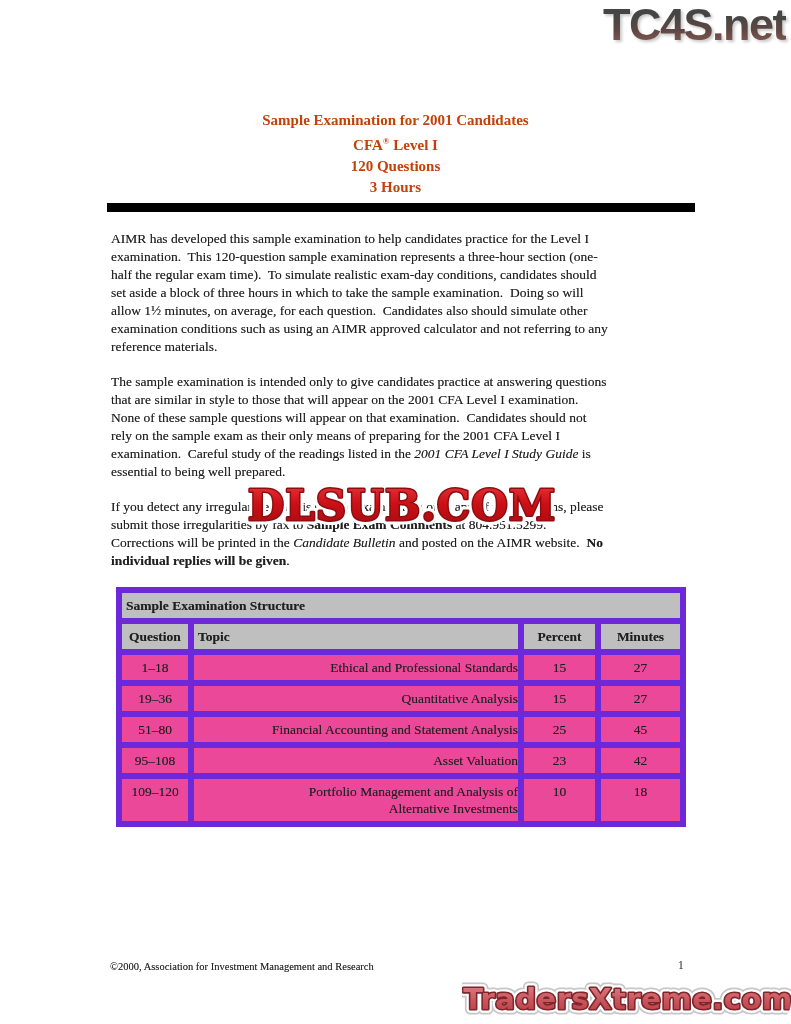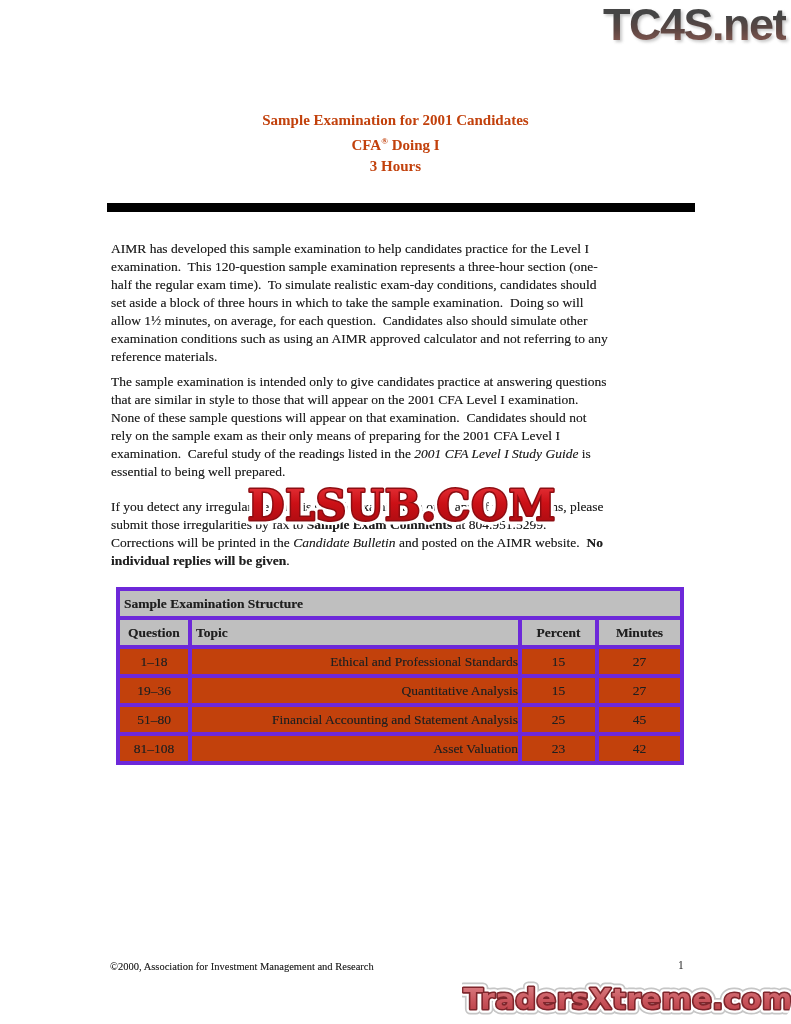--- a/index.html
+++ b/index.html
@@ -28,21 +28,21 @@
 
   
   .rule { position:absolute; top:203px; left:107px; width:588px; height:9px; background:#000; }
 
   
   .body-para {
     position:absolute; left:111px; width:640px; margin:0;
     font-size:13.5px; line-height:18px; color:#1f1f1f;
     text-shadow:0 0 0.4px rgba(40,40,40,0.55);
   }
-  .para1 { top:240px; }
+  .para1 { top:230px; }
   .para2 { top:373px; }
   .para3 { top:498px; }
   .run-italic { font-style:italic;text-align:right; }
   .run-bold { font-weight:bold; }
 
   
   .wm-mid { position:absolute; left:246px; top:477px; }
   .wm-mid text {
     font-family:"DejaVu Serif", serif; font-weight:bold; font-size:42px;
     letter-spacing:1px; text-anchor:middle; stroke-linejoin:round;
@@ -51,28 +51,28 @@
   .dlsub-edge  { stroke:#8e0d12; stroke-width:3; fill:#8e0d12; paint-order:stroke; }
   .dlsub-front { fill:url(#gRed); }
 
   
   .exam-table {
     position:absolute; left:116px; top:587px; width:564px;
     border-collapse:collapse; table-layout:fixed;
     font-size:13.5px; color:#1f1f1f;
     text-shadow:0 0 0.4px rgba(40,40,40,0.5);
   }
-  .exam-table th, .exam-table td { border:4px solid #6d28d9; line-height:17px; }
+  .exam-table th, .exam-table td { border:6px solid #6d28d9; line-height:17px; }
   .tbl-title {
     background:#bfbfbf; text-align:left; padding:3px 8px; font-weight:bold; font-size:13.5px;
   }
   .exam-table thead th { background:#bfbfbf; font-weight:bold; padding:4px 4px; }
   .th-question, .th-percent, .th-minutes { text-align:center; }
   .th-topic { text-align:left; padding-left:10px; }
-  .exam-table td { padding:4px 0 4px; vertical-align:top; background:#c2410c; }
+  .exam-table td { padding:4px 0 4px; vertical-align:top; background:#ec4899; }
   .cell-question { text-align:center; }
   .cell-topic { text-align:right; padding-left:10px; white-space:pre-line; }
   .cell-num { text-align:center; }
   .cell-total { text-align:left; padding-left:28px; }
 
   
   .footer-copyright {
     position:absolute; left:110px; top:961px; font-size:10.5px; color:#252525;
     text-shadow:0 0 0.4px rgba(40,40,40,0.5);
   }
@@ -91,21 +91,22 @@
 </style>
 </head>
 <body>
 
 <div class="page">
 
   <div class="wm-top">TC4S.net</div>
 
   <div class="title-block">
     <div>Sample Examination for 2001 Candidates</div>
-    <div><span>CFA</span><sup>®</sup><span> Doing I</span></div>
+    <div><span>CFA</span><sup>®</sup><span> Level I</span></div>
+    <div>120 Questions</div>
     <div>3 Hours</div>
   </div>
 
   <div class="rule"></div>
 
   <p class="body-para para1"><span>AIMR has developed this sample examination to help candidates practice for the Level I</span><br><span>examination.&nbsp; This 120-question sample examination represents a three-hour section (one-</span><br><span>half the regular exam time).&nbsp; To simulate realistic exam-day conditions, candidates should</span><br><span>set aside a block of three hours in which to take the sample examination.&nbsp; Doing so will</span><br><span>allow 1½ minutes, on average, for each question.&nbsp; Candidates also should simulate other</span><br><span>examination conditions such as using an AIMR approved calculator and not referring to any</span><br><span>reference materials.</span></p>
   <p class="body-para para2"><span>The sample examination is intended only to give candidates practice at answering questions</span><br><span>that are similar in style to those that will appear on the 2001 CFA Level I examination.</span><br><span>None of these sample questions will appear on that examination.&nbsp; Candidates should not</span><br><span>rely on the sample exam as their only means of preparing for the 2001 CFA Level I</span><br><span>examination.&nbsp; Careful study of the readings listed in the </span><span class="run-italic">2001 CFA Level I Study Guide</span><span> is</span><br><span>essential to being well prepared.</span></p>
   <p class="body-para para3"><span>If you detect any irregularities in this sample examination or in any of the questions, please</span><br><span>submit those irregularities by fax to </span><span class="run-bold">Sample Exam Comments</span><span> at 804.951.5299.</span><br><span>Corrections will be printed in the </span><span class="run-italic">Candidate Bulletin</span><span> and posted on the AIMR website.&nbsp; </span><span class="run-bold">No</span><br><span class="run-bold">individual replies will be given</span><span>.</span></p>
 
   <svg class="wm-mid" width="312" height="58" xmlns="http://www.w3.org/2000/svg">
@@ -152,24 +153,31 @@
           <td class="cell-num">15</td>
           <td class="cell-num">27</td>
         </tr>
         <tr>
           <td class="cell-question">51–80</td>
           <td class="cell-topic">Financial Accounting and Statement Analysis</td>
           <td class="cell-num">25</td>
           <td class="cell-num">45</td>
         </tr>
         <tr>
-          <td class="cell-question">81–108</td>
+          <td class="cell-question">95–108</td>
           <td class="cell-topic">Asset Valuation</td>
           <td class="cell-num">23</td>
           <td class="cell-num">42</td>
+        </tr>
+        <tr>
+          <td class="cell-question">109–120</td>
+          <td class="cell-topic">Portfolio Management and Analysis of
+Alternative Investments</td>
+          <td class="cell-num">10</td>
+          <td class="cell-num">18</td>
         </tr>
       </tbody>
   </table>
 
   <div class="footer-copyright">©2000, Association for Investment Management and Research</div>
   <div class="footer-page">1</div>
 
   <svg class="wm-bottom" width="332" height="48" xmlns="http://www.w3.org/2000/svg">
     <defs>
       <linearGradient id="gPink" x1="0" y1="0" x2="0" y2="1">

